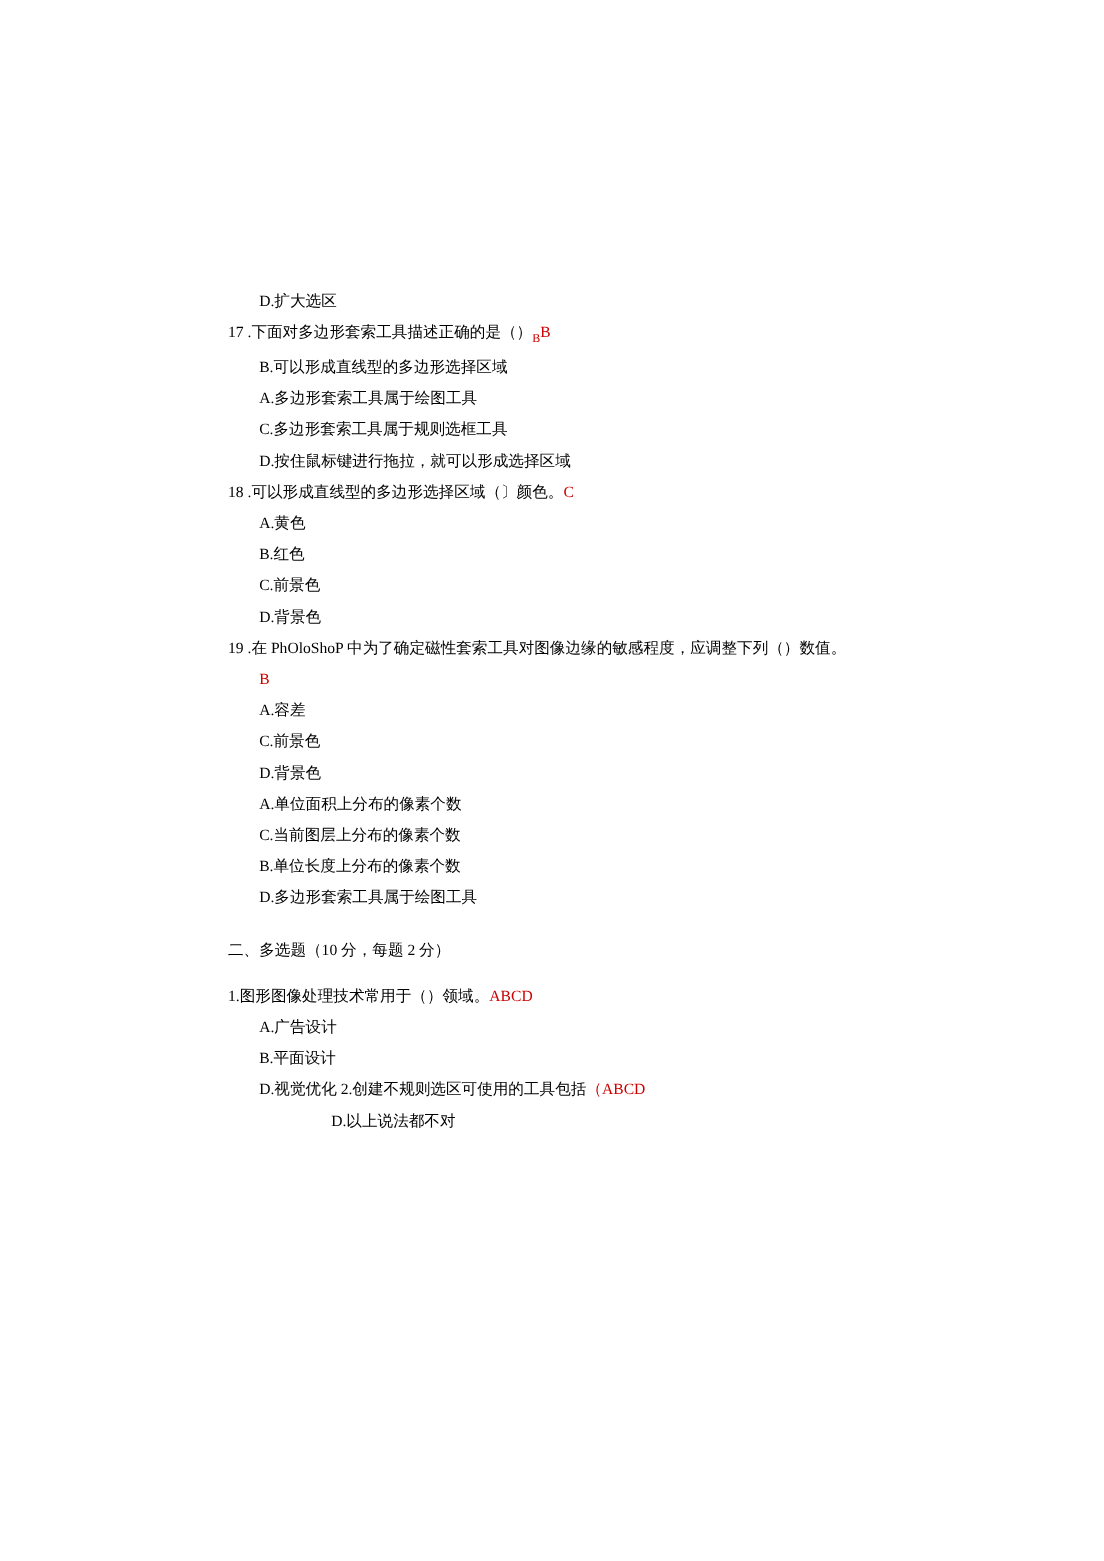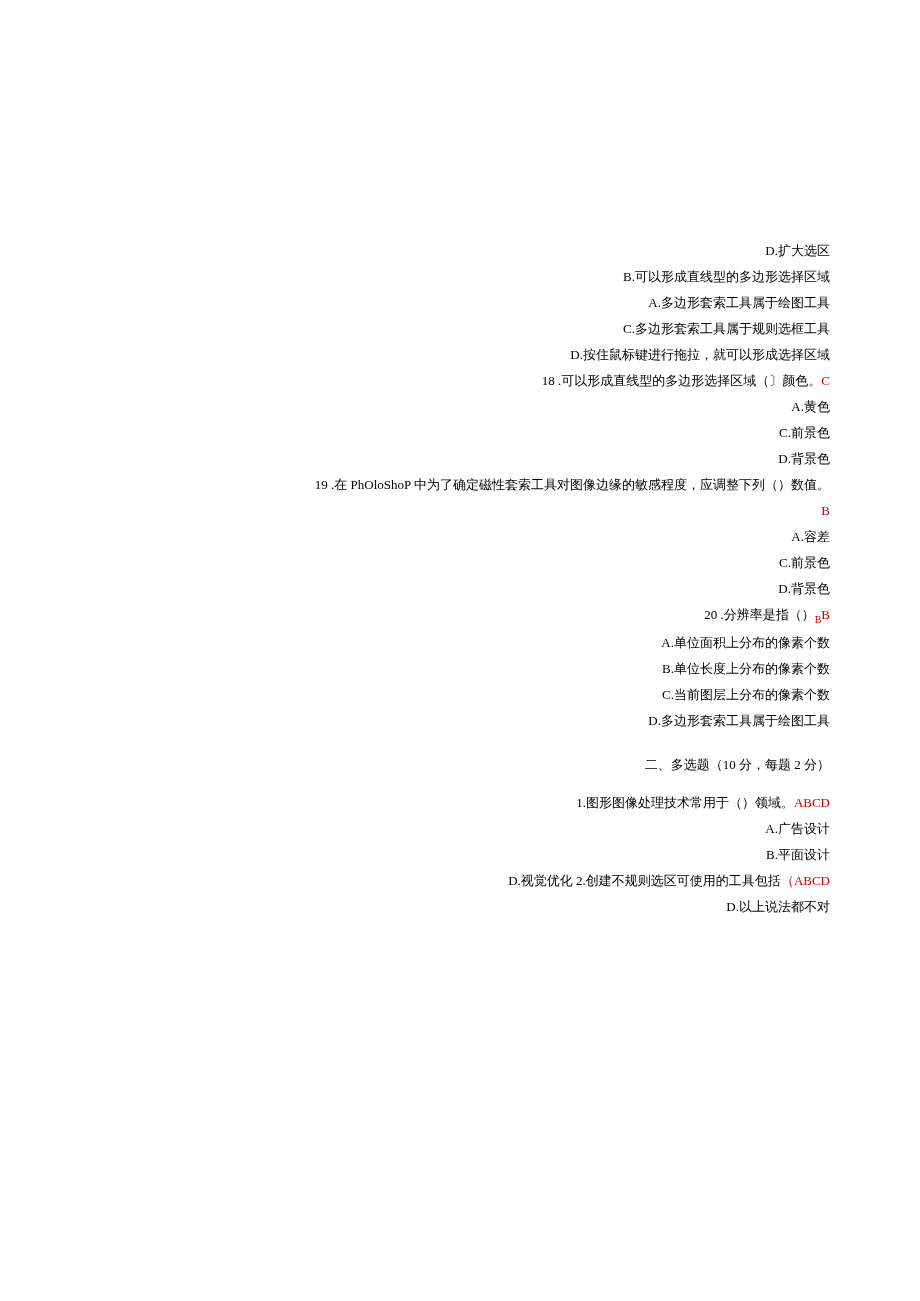--- a/index.html
+++ b/index.html
@@ -7,21 +7,20 @@
       padding: 0;
       background: #ffffff;
       font-family: "SimSun", "宋体", serif;
       font-size: 13px;
       line-height: 2.0;
       color: #000000;
       width: 920px;
     }
     .page {
       padding: 238px 90px 180px 190px;
-      text-align: right;
     }
     .q-num {
       display: inline;
     }
     .q-text {
       display: inline;
     }
     .answer {
       color: #cc0000;
     }
@@ -35,59 +34,60 @@
     }
     .indent-answer {
       margin-left: 26px;
       color: #cc0000;
     }
     .section-heading {
       margin-top: 18px;
       margin-bottom: 12px;
     }
     .sub-option {
-      margin-left: 62px;
+      margin-left: 86px;
     }
     .paren-red {
       color: #cc0000;
     }
   </style>
 </head>
 <body>
 
 <div class="page">
 
   <div class="option">D.扩大选区</div>
 
+  <div>
+    <span class="q-num">17</span><span class="q-text"> .下面对多边形套索工具描述正确的是（）</span><span class="sub">B</span><span class="answer">B</span>
+  </div>
   <div class="option">B.可以形成直线型的多边形选择区域</div>
   <div class="option">A.多边形套索工具属于绘图工具</div>
   <div class="option">C.多边形套索工具属于规则选框工具</div>
   <div class="option">D.按住鼠标键进行拖拉，就可以形成选择区域</div>
 
   <div>
     <span class="q-num">18</span><span class="q-text"> .可以形成直线型的多边形选择区域（〕颜色。</span><span class="answer">C</span>
   </div>
   <div class="option">A.黄色</div>
+  <div class="option">B.红色</div>
   <div class="option">C.前景色</div>
   <div class="option">D.背景色</div>
 
   <div>
     <span class="q-num">19</span><span class="q-text"> .在 PhOloShoP 中为了确定磁性套索工具对图像边缘的敏感程度，应调整下列（）数值。</span>
   </div>
   <div class="indent-answer">B</div>
   <div class="option">A.容差</div>
   <div class="option">C.前景色</div>
   <div class="option">D.背景色</div>
 
-  <div>
-    <span class="q-num">20</span><span class="q-text"> .分辨率是指（）</span><span class="sub">B</span><span class="answer">B</span>
-  </div>
   <div class="option">A.单位面积上分布的像素个数</div>
+  <div class="option">C.当前图层上分布的像素个数</div>
   <div class="option">B.单位长度上分布的像素个数</div>
-  <div class="option">C.当前图层上分布的像素个数</div>
   <div class="option">D.多边形套索工具属于绘图工具</div>
 
   <div class="section-heading">二、多选题（10 分，每题 2 分）</div>
 
   <div>
     <span class="q-num">1.</span><span class="q-text">图形图像处理技术常用于（）领域。</span><span class="answer">ABCD</span>
   </div>
   <div class="option">A.广告设计</div>
   <div class="option">B.平面设计</div>
   <div class="option">

